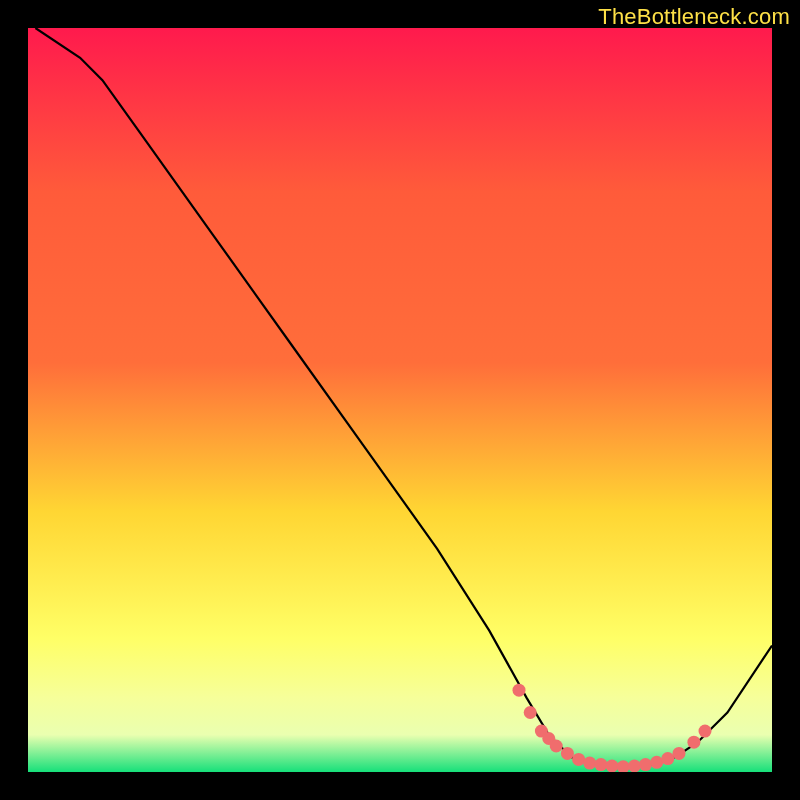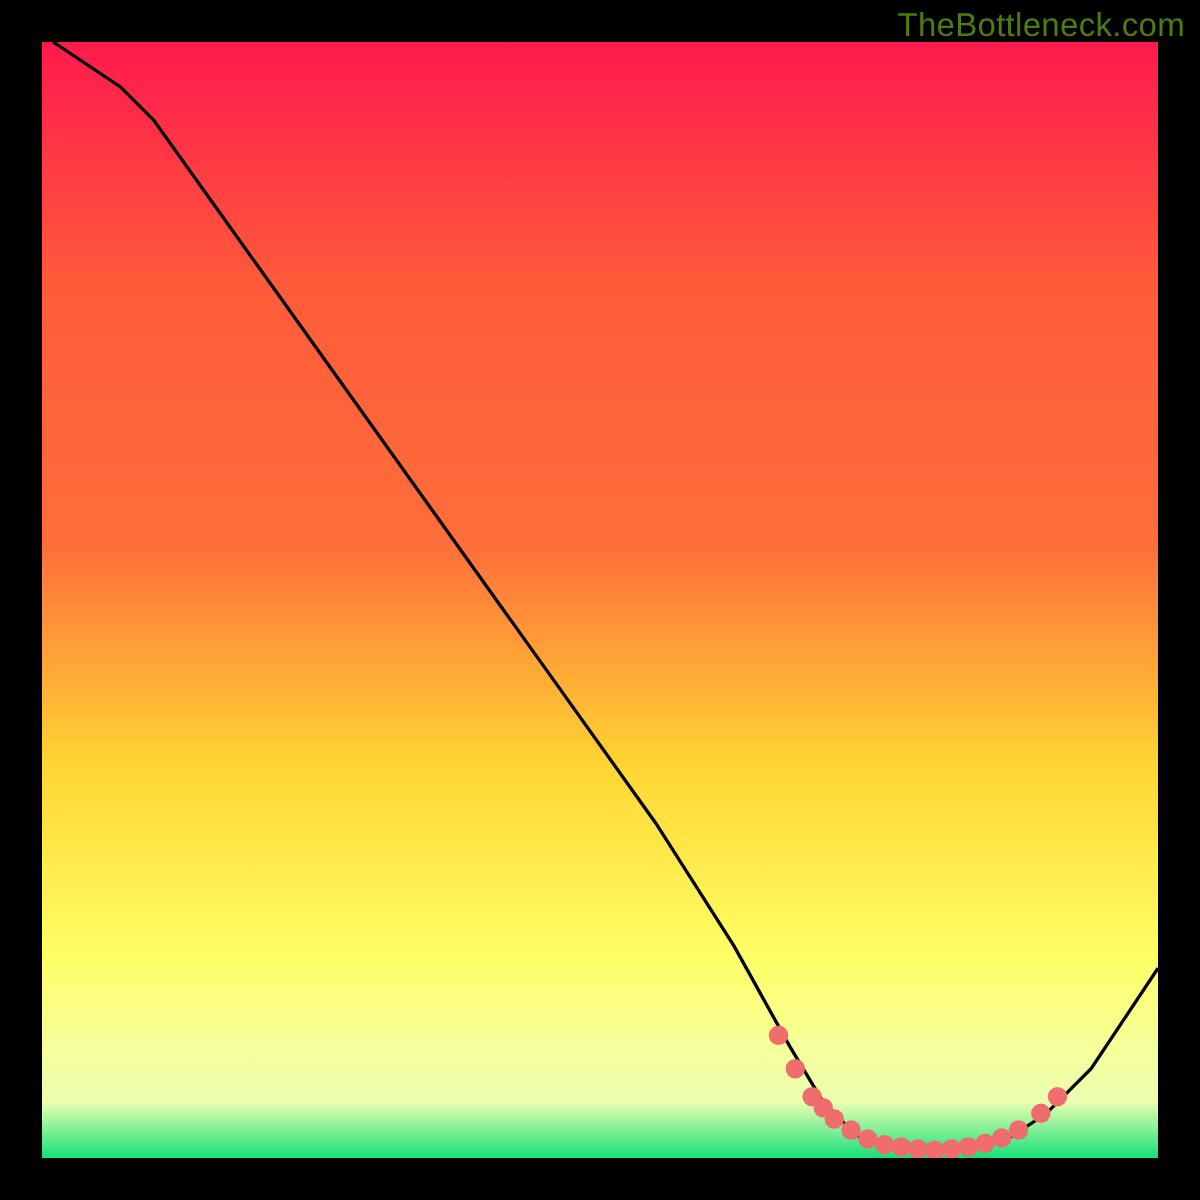--- a/index.html
+++ b/index.html
@@ -14,21 +14,21 @@
   .frame {
     position: relative;
     width: 800px;
     height: 800px;
     background: #000;
   }
   .watermark {
     position: absolute;
     top: 4px;
     right: 10px;
-    color: #4d7c0f;
+    color: #fde047;
     font-size: 22px;
     letter-spacing: 0.2px;
     z-index: 10;
   }
   svg {
     display: block;
   }
 </style>
 </head>
 <body>

